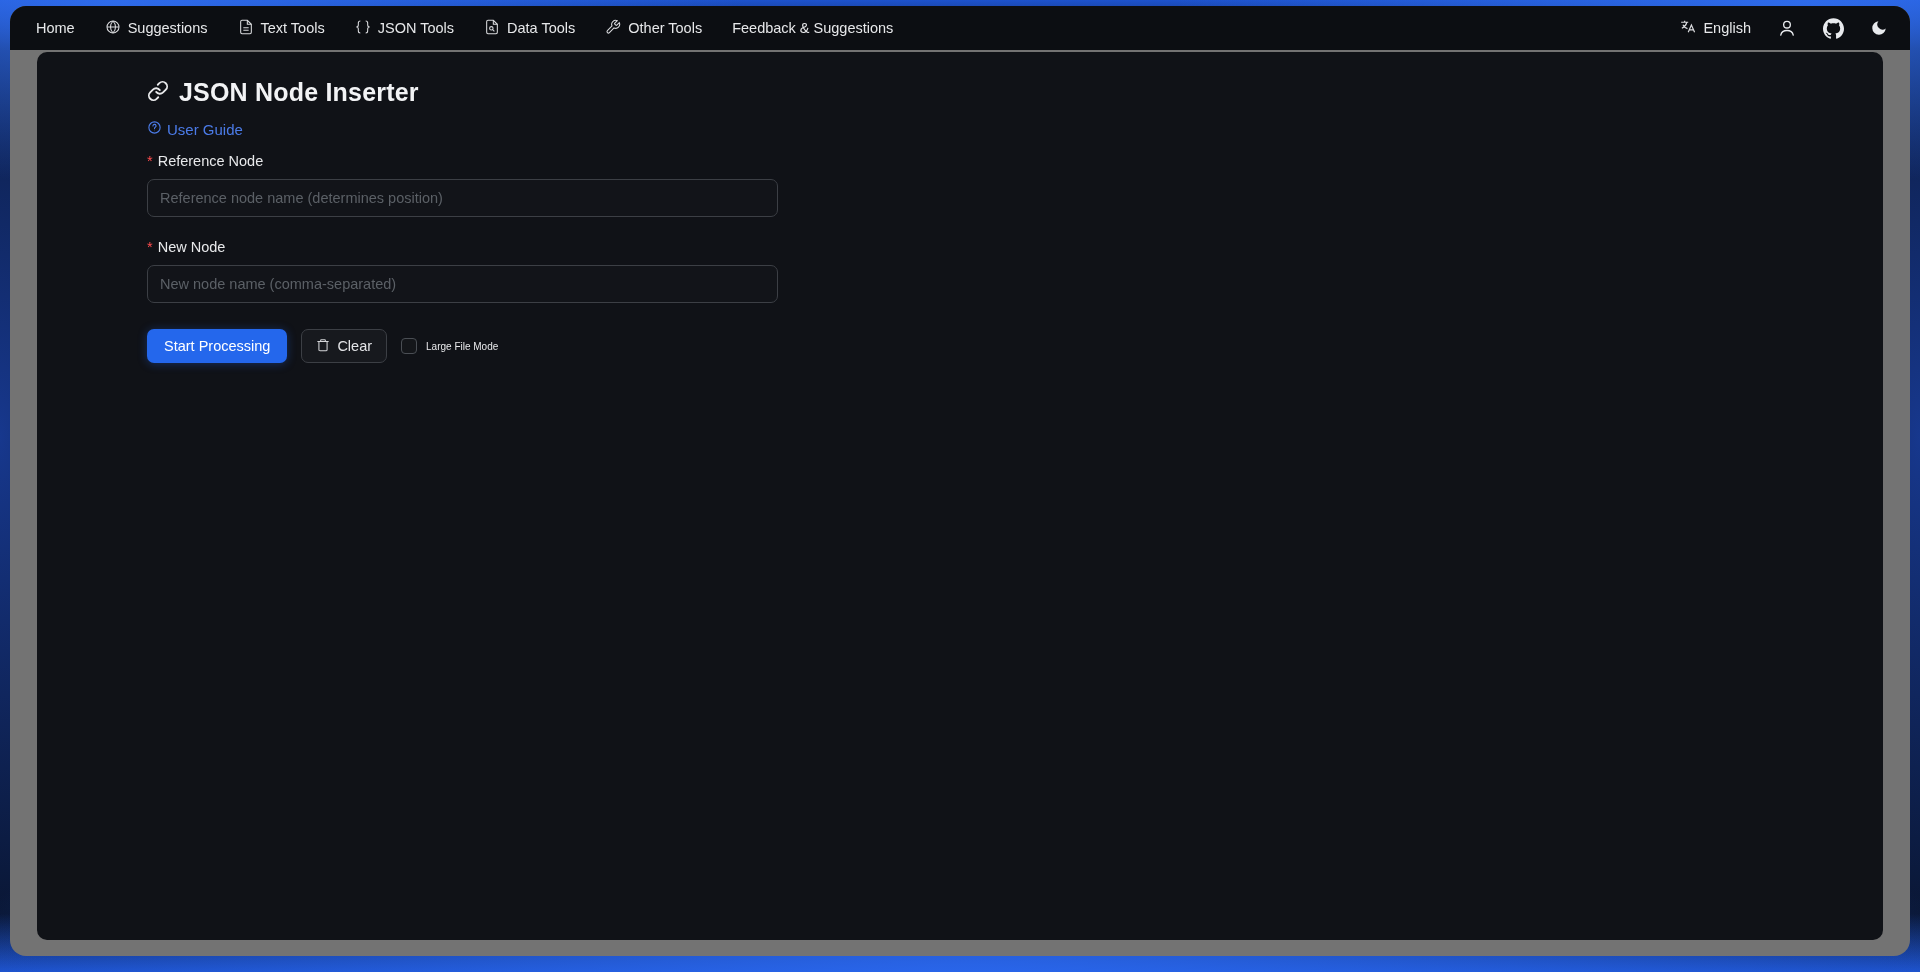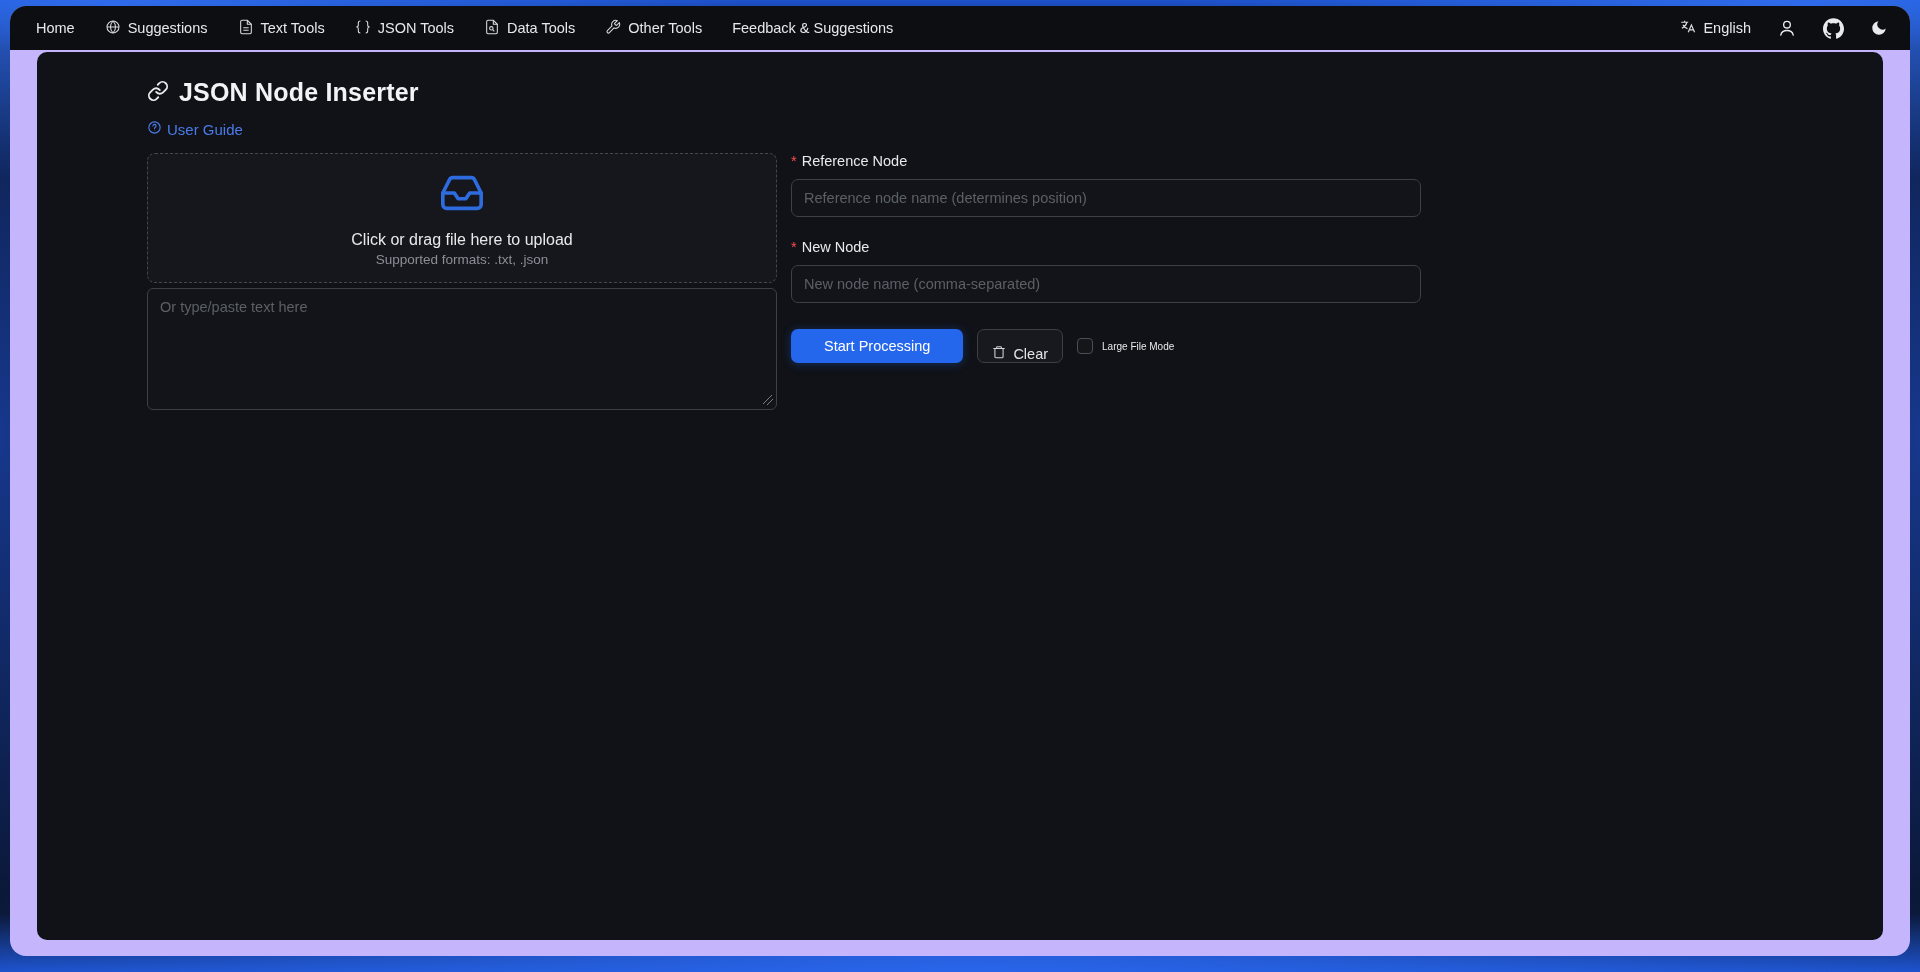--- a/index.html
+++ b/index.html
@@ -14,21 +14,21 @@
     background:
       radial-gradient(900px 260px at 6% 0%,  rgba(47,108,236,.95), transparent 70%),
       radial-gradient(900px 260px at 94% 0%, rgba(47,108,236,.95), transparent 70%),
       radial-gradient(1500px 340px at 50% 102%, rgba(43,104,238,.95), transparent 70%),
       radial-gradient(260px 760px at 0% 45%,  rgba(31,76,196,.65), transparent 72%),
       radial-gradient(260px 760px at 100% 45%, rgba(31,76,196,.65), transparent 72%),
       linear-gradient(180deg, #1d52cc 0%, #081228 5%, #081228 94%, #1d52cc 100%);
   }
   .app {
     position:absolute; inset:6px 10px 16px; border-radius:16px; overflow:hidden;
-    background:#c4b5fd;
+    background:#737373;
   }
   
   .nav {
     height:44px; display:flex; align-items:center;
     padding:0 22px 0 26px; background:#0c0e12; color:#e7e8ea; font-size:14.5px;
   }
   .nav-left { display:flex; align-items:center; gap:30px; }
   .nav-item { display:flex; align-items:center; gap:7px; cursor:pointer; white-space:nowrap; }
   .nav-item svg { stroke:#d9dadd; }
   .nav-right { margin-left:auto; display:flex; align-items:center; gap:26px; }
@@ -67,28 +67,28 @@
   .field-label { display:flex; align-items:center; gap:5px; font-size:14.5px; color:#e8e9eb; margin-bottom:10px; }
   .req { color:#ff4d4f; }
   .text-input {
     width:100%; height:34px; background:#121419; border:1px solid #3c3f45;
     border-radius:7px; padding:18px 12px; color:#dcdde0; font-size:14.5px; font-family:inherit;
   }
   .text-input::placeholder { color:#5b6066; }
   .field + .field { margin-top:22px; }
   .actions { margin-top:26px; display:flex; align-items:center; gap:14px; }
   .btn-primary {
-    height:34px; padding:0 33px; background:#2467ec; color:#fff; border:none;
+    height:34px; padding:0 17px; background:#2467ec; color:#fff; border:none;
     border-radius:7px; font-size:14.5px; font-family:inherit; cursor:pointer;
     box-shadow:0 1px 10px rgba(36,103,236,.35);
   }
   .btn-default {
     height:34px; padding:0 14px; background:#17191e; color:#e3e4e7;
     border:1px solid #3c3f45; border-radius:7px; font-size:14.5px; font-family:inherit;
-    display:inline-flex; align-items:flex-end; gap:7px; cursor:pointer;
+    display:inline-flex; align-items:center; gap:7px; cursor:pointer;
   }
   .checkbox-wrap { display:inline-flex; align-items:center; gap:9px; cursor:pointer; color:#e8e9eb; font-size:10px; }
   .checkbox { width:16px; height:16px; border:1px solid #4a4e54; border-radius:4px; background:#14161a; }
 </style>
 </head>
 <body>
 
 <div class="backdrop"></div>
 
 <div class="app">
@@ -183,34 +183,20 @@
                 <circle cx="12" cy="12" r="9"></circle>
                 <path d="M9.5 9.5a2.5 2.5 0 1 1 3.7 2.2c-.8.45-1.2 1-1.2 1.8v.4"></path>
                 <circle cx="12" cy="17.3" r="0.6" fill="#4b7be8" stroke="none"></circle>
               </svg></span>
           <span>User Guide</span>
         </span>
       </div>
 
       <div class="grid">
 
-        <div class="left-col">
-          <div class="dropzone">
-            <span><svg width="46" height="46" viewBox="0 0 24 24" fill="none" stroke="#2e6bdf" stroke-width="1.9" stroke-linejoin="round" stroke-linecap="round">
-                  <path d="M22 12h-6l-2 3h-4l-2-3H2"></path>
-                  <path d="M5.45 5.11 2 12v6a2 2 0 0 0 2 2h16a2 2 0 0 0 2-2v-6l-3.45-6.89A2 2 0 0 0 16.76 4H7.24a2 2 0 0 0-1.79 1.11z"></path>
-                </svg></span>
-            <div class="dropzone-main">Click or drag file here to upload</div>
-            <div class="dropzone-sub">Supported formats: .txt, .json</div>
-          </div>
-          <div class="paste-area">
-            <textarea placeholder="Or type/paste text here" style=""></textarea>
-            <div class="grip"></div>
-          </div>
-        </div>
 
         <div class="right-col">
           <div class="field">
             <div class="field-label">
               <span class="req">*</span>
               <span>Reference Node</span>
             </div>
             <input class="text-input" type="text" placeholder="Reference node name (determines position)" style="">
           </div>
 

